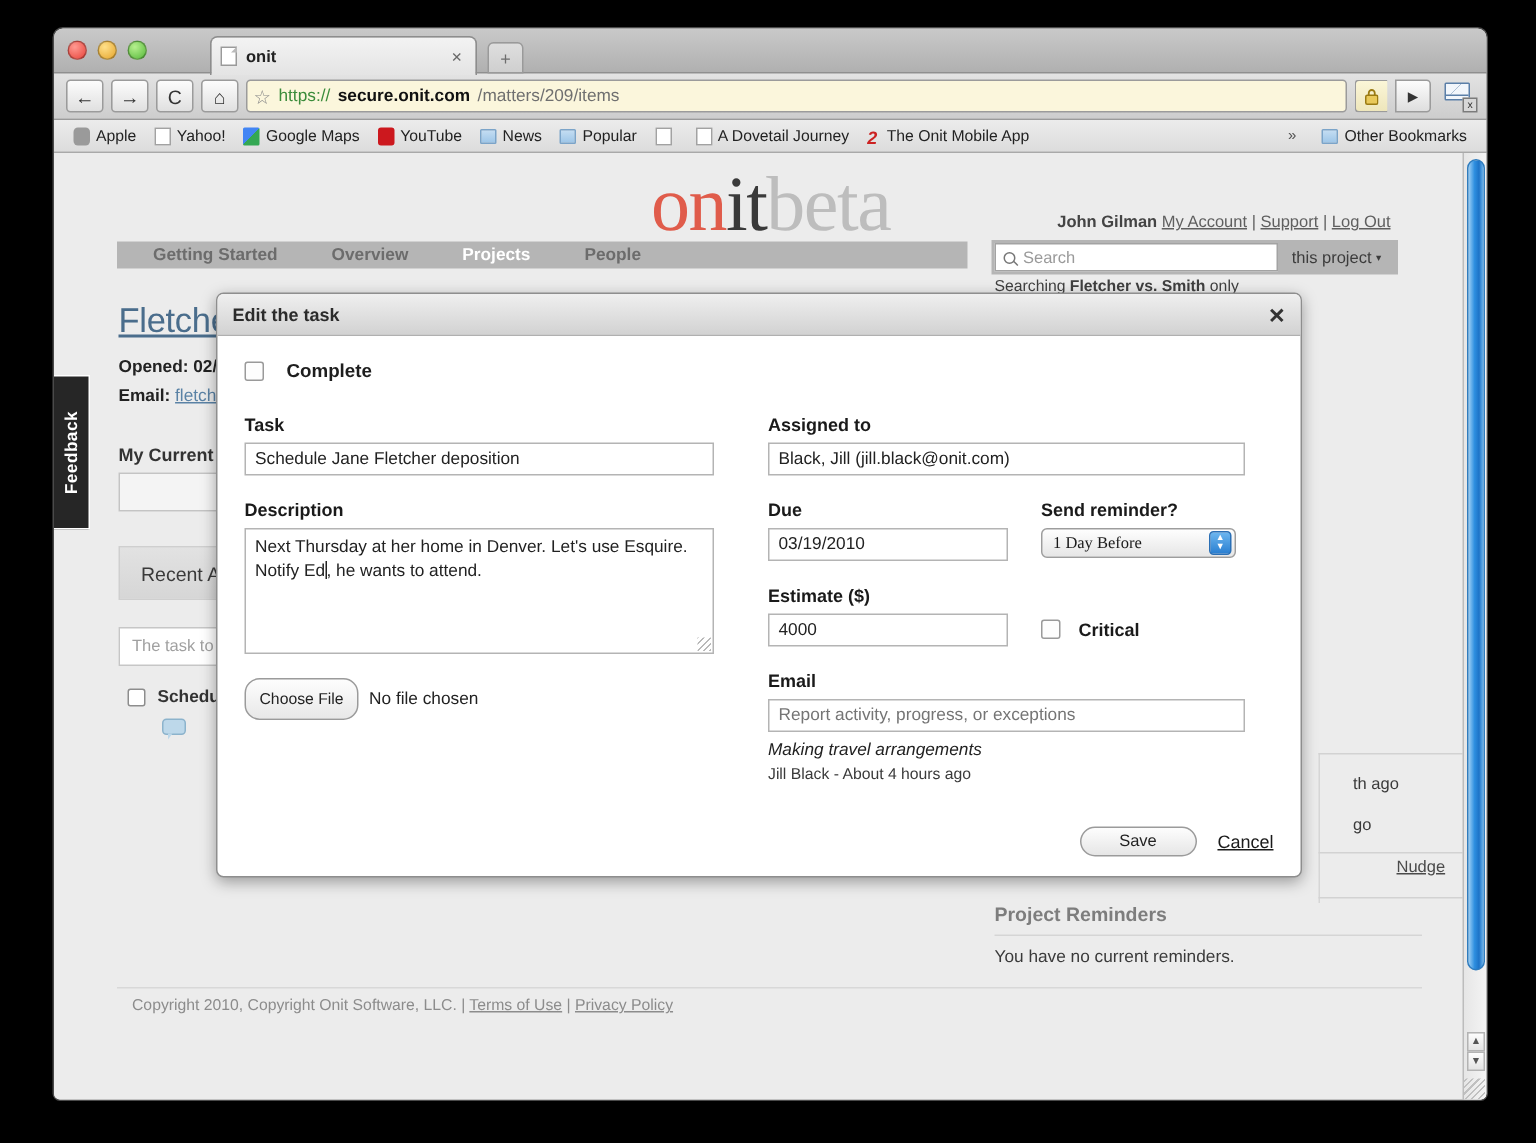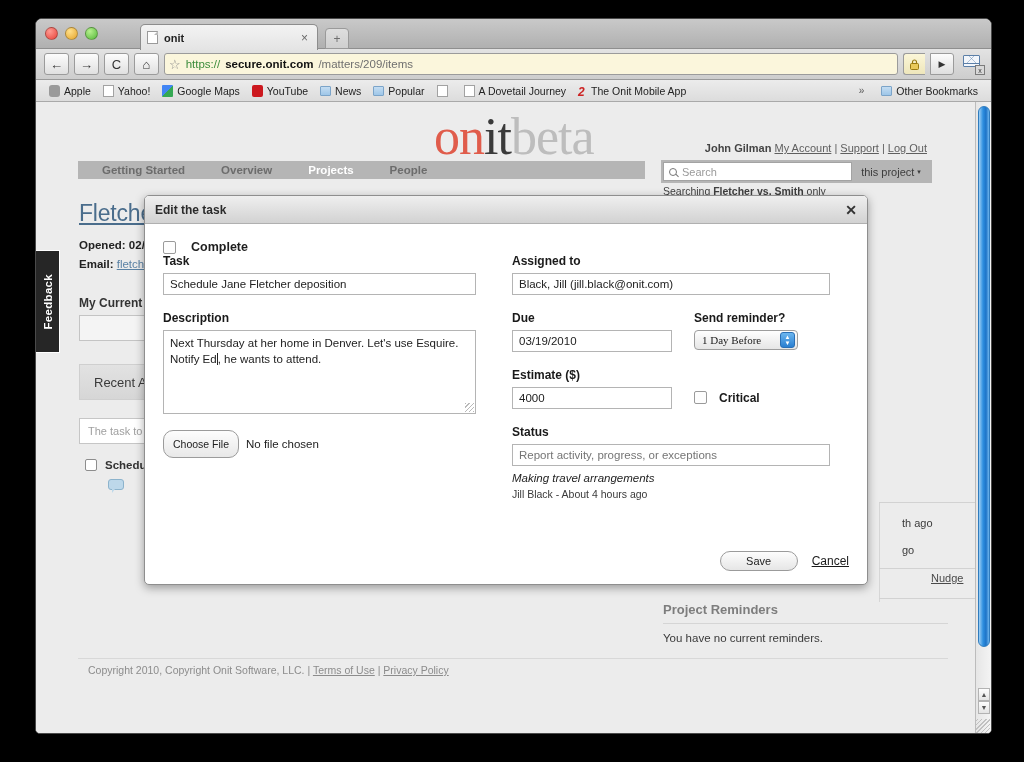--- a/index.html
+++ b/index.html
@@ -347,21 +347,21 @@
     background: linear-gradient(#efefef, #d2d2d2);
     border-bottom: 1px solid #b0b0b0;
     display: flex; align-items: center;
     padding: 0 10px;
   }
   .modal-title { font-size: 12px; font-weight: bold; color: #2b2b2b; flex: 1; }
   .modal-close { font-size: 14px; color: #333; font-weight: bold; cursor: default; }
 
   .modal-body { padding: 16px 18px 0 18px; position: relative; height: 361px; }
 
-  .complete-row { display: flex; align-items: center; gap: 15px; }
+  .complete-row { display: flex; align-items: center; gap: 15px; margin-bottom: 22px; }
   .cbox {
     width: 13px; height: 13px; background: #fdfdfd;
     border: 1px solid #9a9a9a; border-radius: 2px;
   }
   .cbox-lbl { font-size: 12.5px; font-weight: bold; color: #1e1e1e; }
 
   .cols { display: flex; gap: 36px; }
   .col-left { width: 313px; }
   .col-right { width: 318px; }
 
@@ -389,21 +389,21 @@
   }
   .caret {
     display: inline-block; width: 1px; height: 12px;
     background: #222; vertical-align: -2px;
   }
   .fgap { height: 16px; }
 
   .row2 { display: flex; gap: 22px; }
   .subcol { }
   .selwrap {
-    width: 104px; height: 20px;
+    width: 130px; height: 20px;
     background: linear-gradient(#fefefe,#e6e6e6);
     border: 1px solid #9d9d9d; border-radius: 4px;
     display: flex; align-items: center;
     padding-left: 7px; font-size: 11px; color: #1a1a1a;
     position: relative;
     font-family: "Liberation Serif", serif;
   }
   .stepper {
     position: absolute; right: 2px; top: 1px;
     width: 15px; height: 16px; border-radius: 3px;
@@ -642,21 +642,21 @@
                 <div class="subcol">
                   <div class="flabel">Estimate ($)</div>
                   <input class="ftext short" value="4000" style="">
                 </div>
                 <div class="subcol crit-row">
                   <span class="cbox"></span>
                   <span class="crit-lbl">Critical</span>
                 </div>
               </div>
               <div class="fgap"></div>
-              <div class="flabel">Status</div>
+              <div class="flabel">Email</div>
               <input class="ftext status-ph" placeholder="Report activity, progress, or exceptions" style="">
               <div class="status-note">Making travel arrangements</div>
               <div class="status-by">Jill Black - About 4 hours ago</div>
             </div>
           </div>
 
           <div class="actions">
             <div class="savebtn">Save</div>
             <div class="cancelbtn">Cancel</div>
           </div>

